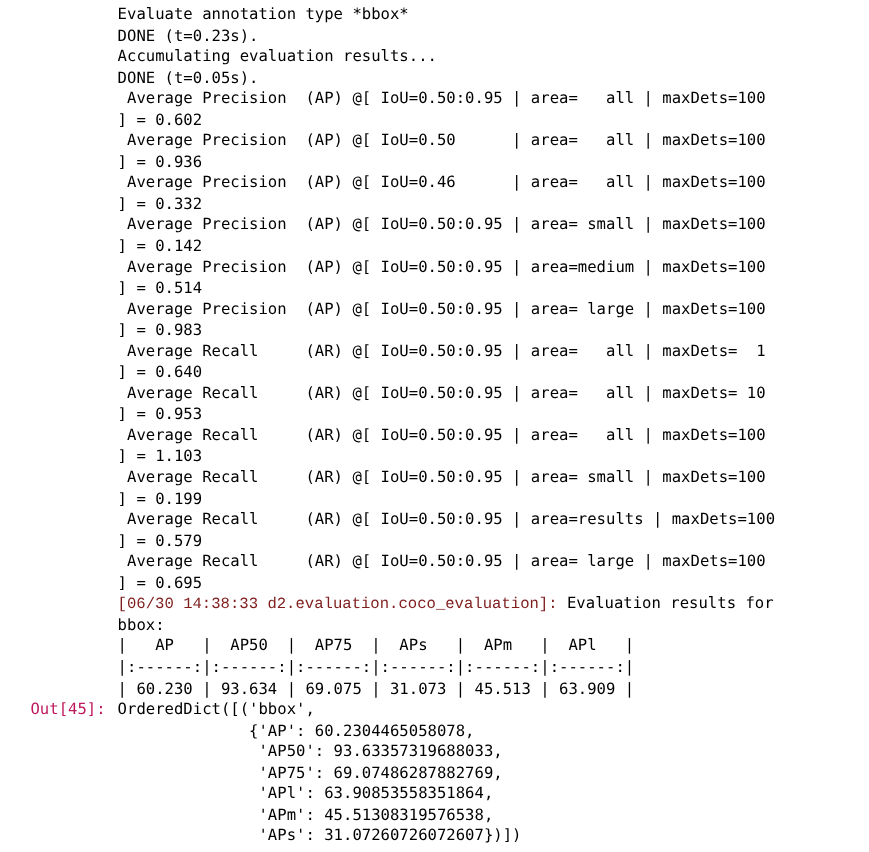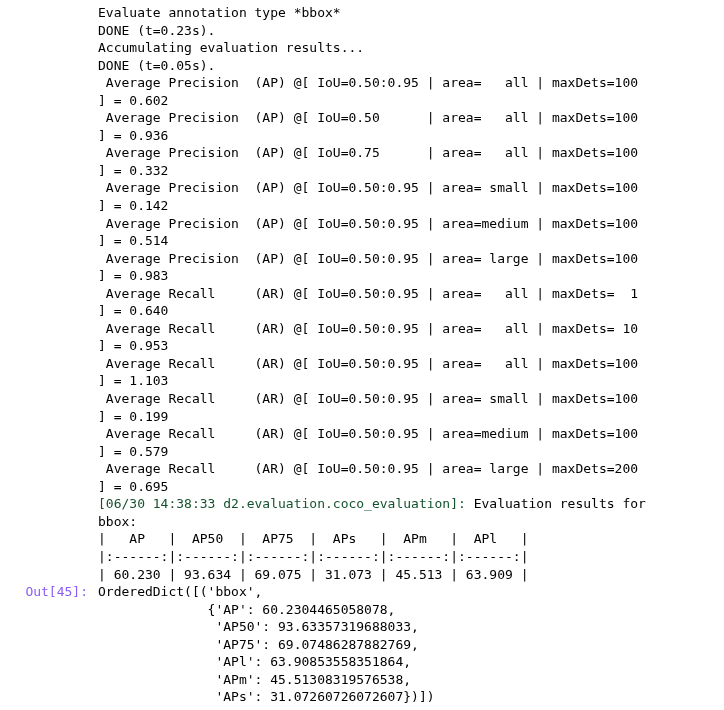--- a/index.html
+++ b/index.html
@@ -26,68 +26,69 @@
     width: 90px;
     text-align: right;
     padding-right: 10px;
     box-sizing: border-box;
     font-family: "DejaVu Sans Mono", monospace;
     font-size: 13px;
     color: #8a8a8a;
     white-space: pre;
   }
   .prompt.out {
-    color: #8b5cf6; 
+    color: #be185d; 
   }
   .output {
     flex: 1 1 auto;
     white-space: pre;
     font-family: "DejaVu Sans Mono", monospace;
     font-size: 13px;
     color: #000000;
     overflow: hidden;
   }
   .green {
-    color: #14532d; 
+    color: #7f1d1d; 
+    font-family: Liberation Mono, monospace;
   }
 </style>
 </head>
 <body>
 
 <div class="notebook">
 
   <div class="cell">
     <div class="prompt"></div>
     <div class="output" id="stream-output"><span class="">Evaluate annotation type *bbox*</span>
 <span class="">DONE (t=0.23s).</span>
 <span class="">Accumulating evaluation results...</span>
 <span class="">DONE (t=0.05s).</span>
 <span class=""> Average Precision  (AP) @[ IoU=0.50:0.95 | area=   all | maxDets=100</span>
 <span class="">] = 0.602</span>
 <span class=""> Average Precision  (AP) @[ IoU=0.50      | area=   all | maxDets=100</span>
 <span class="">] = 0.936</span>
-<span class=""> Average Precision  (AP) @[ IoU=0.75      | area=   all | maxDets=100</span>
+<span class=""> Average Precision  (AP) @[ IoU=0.46      | area=   all | maxDets=100</span>
 <span class="">] = 0.332</span>
 <span class=""> Average Precision  (AP) @[ IoU=0.50:0.95 | area= small | maxDets=100</span>
 <span class="">] = 0.142</span>
 <span class=""> Average Precision  (AP) @[ IoU=0.50:0.95 | area=medium | maxDets=100</span>
 <span class="">] = 0.514</span>
 <span class=""> Average Precision  (AP) @[ IoU=0.50:0.95 | area= large | maxDets=100</span>
 <span class="">] = 0.983</span>
 <span class=""> Average Recall     (AR) @[ IoU=0.50:0.95 | area=   all | maxDets=  1</span>
 <span class="">] = 0.640</span>
 <span class=""> Average Recall     (AR) @[ IoU=0.50:0.95 | area=   all | maxDets= 10</span>
 <span class="">] = 0.953</span>
 <span class=""> Average Recall     (AR) @[ IoU=0.50:0.95 | area=   all | maxDets=100</span>
 <span class="">] = 1.103</span>
 <span class=""> Average Recall     (AR) @[ IoU=0.50:0.95 | area= small | maxDets=100</span>
 <span class="">] = 0.199</span>
-<span class=""> Average Recall     (AR) @[ IoU=0.50:0.95 | area=medium | maxDets=100</span>
+<span class=""> Average Recall     (AR) @[ IoU=0.50:0.95 | area=results | maxDets=100</span>
 <span class="">] = 0.579</span>
-<span class=""> Average Recall     (AR) @[ IoU=0.50:0.95 | area= large | maxDets=200</span>
+<span class=""> Average Recall     (AR) @[ IoU=0.50:0.95 | area= large | maxDets=100</span>
 <span class="">] = 0.695</span>
 <span class="green">[06/30 14:38:33 d2.evaluation.coco_evaluation]: </span><span>Evaluation results for</span>
 <span>bbox:</span>
 <span>|   AP   |  AP50  |  AP75  |  APs   |  APm   |  APl   |</span>
 <span>|:------:|:------:|:------:|:------:|:------:|:------:|</span>
 <span>| 60.230 | 93.634 | 69.075 | 31.073 | 45.513 | 63.909 |</span>
 </div>
   </div>
 
   <div class="cell">

